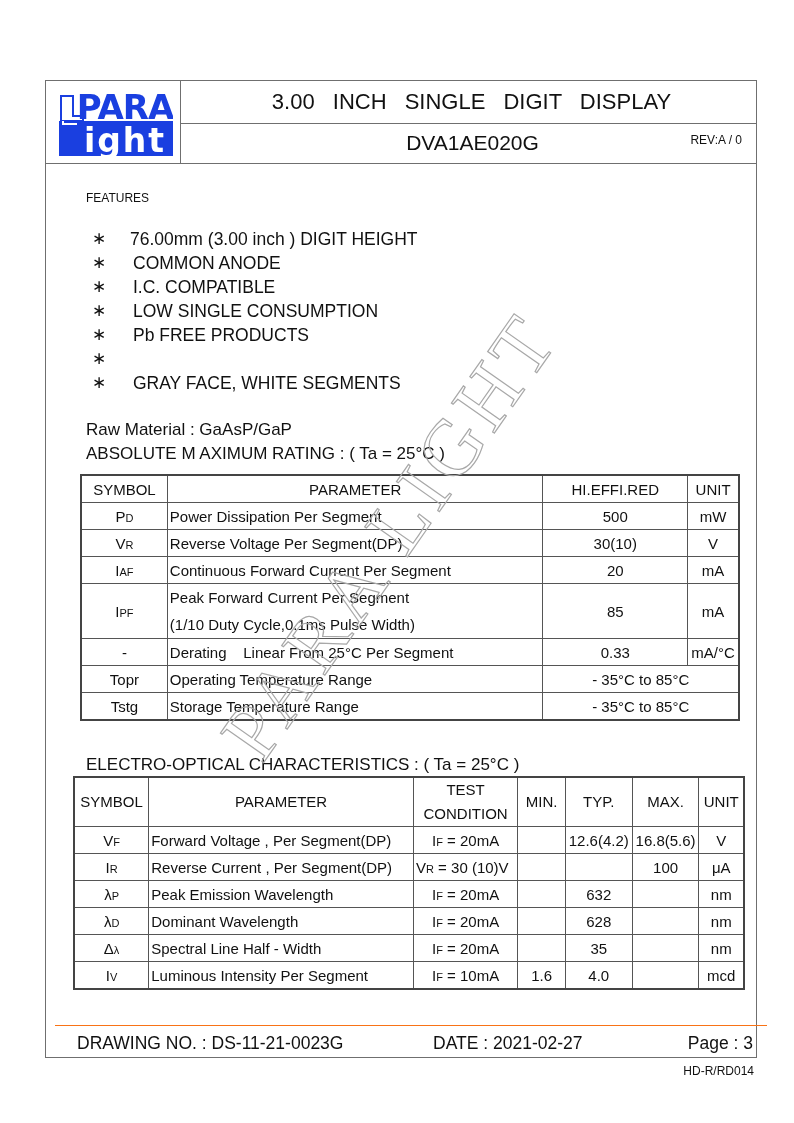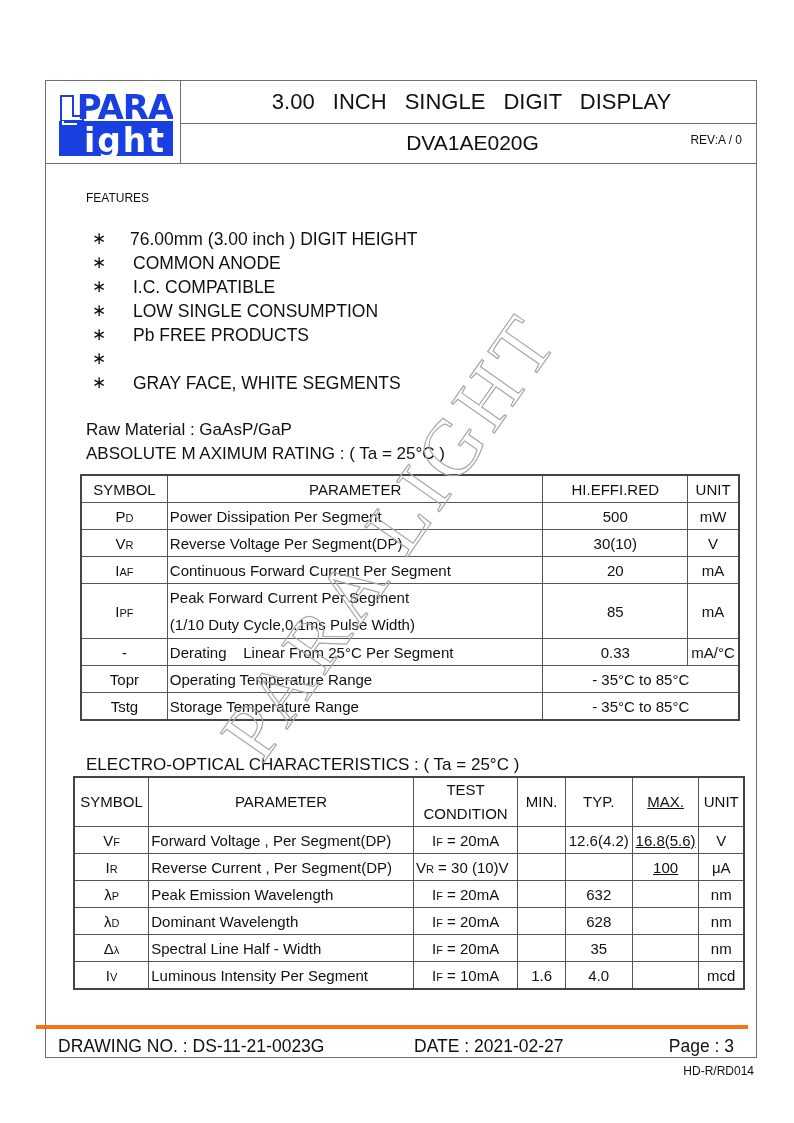--- a/index.html
+++ b/index.html
@@ -45,25 +45,25 @@
   .eo-title { position:absolute; left:86px; top:747px; font-size:17px;margin-top:8px; }
   .t2 { left:73px; top:776px; width:672px; border:2px solid #444; }
   .t2 td, .t2 th { height:26px; text-align:center; }
   .t2 th { height:48px; line-height:24px; }
   .t2 .c-sym { width:70px; }
   .t2 .c-par { width:262px; text-align:left; }
   .t2 th.c-par { text-align:center; }
   .t2 .c-cond { width:100px; }
   .t2 .c-min { width:44px; }
   .t2 .c-typ { width:62px; }
-  .t2 .c-max { width:62px;text-decoration:underline; }
+  .t2 .c-max { width:62px; }
   .t2 .c-unit { width:40px; }
 
-  .footer { position:absolute; left:36px; top:1025px; width:712px; height:40px;
-            border-top:4px solid #f97316; box-sizing:border-box; font-size:17.5px; }
+  .footer { position:absolute; left:55px; top:1025px; width:712px; height:40px;
+            border-top:1px solid #f97316; box-sizing:border-box; font-size:17.5px; }
   .footer .drawing { position:absolute; left:22px; top:7px; }
   .footer .date { position:absolute; left:378px; top:7px; }
   .footer .page { position:absolute; right:14px; top:7px; }
   .form-code { position:absolute; right:40px; top:1064px; font-size:12px; }
 
   .watermark { position:absolute; left:0; top:0; width:794px; height:1123px; pointer-events:none; }
 </style>
 </head>
 <body>
 

